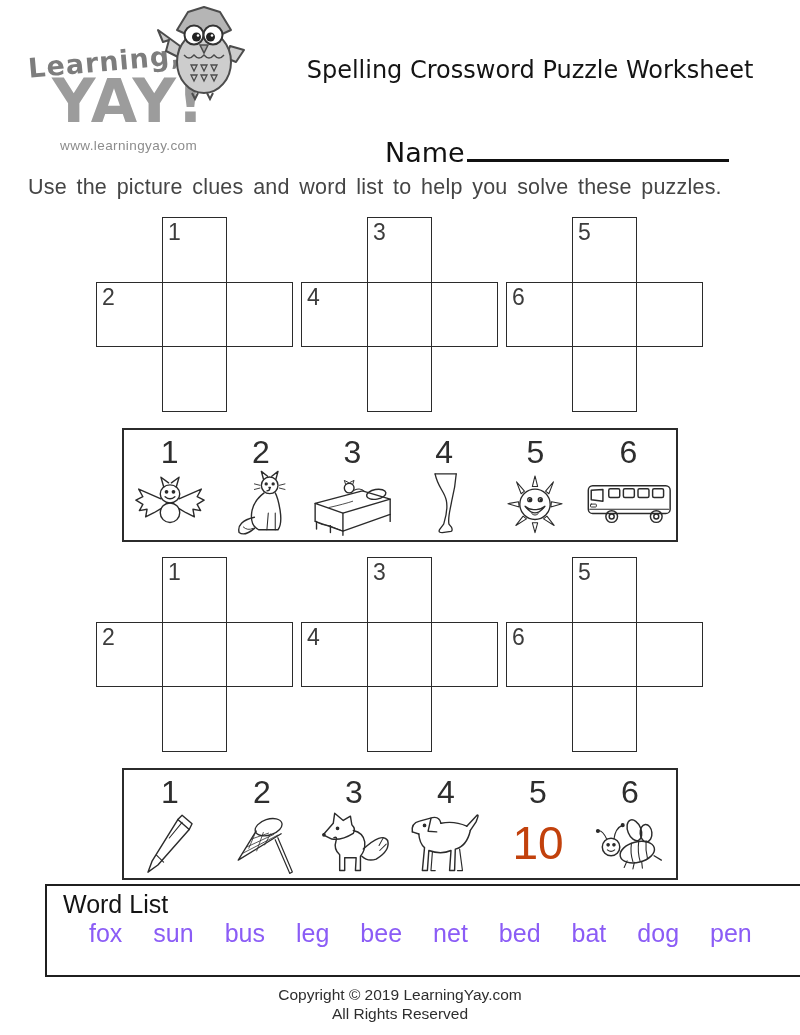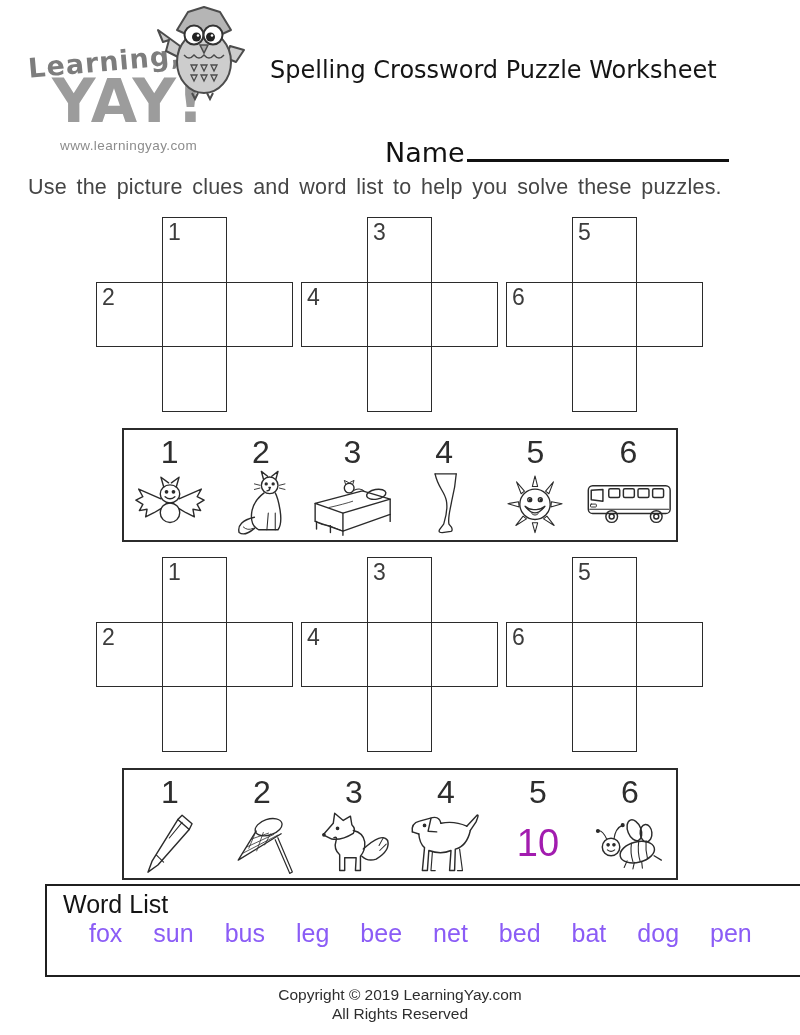--- a/index.html
+++ b/index.html
@@ -14,21 +14,21 @@
     font-family:"DejaVu Sans", sans-serif;
   }
   .logo-yay {
     position:absolute; left:52px; top:66px; font-size:60px; font-weight:800;
     color:#9c9c9c; letter-spacing:1px; font-family:"DejaVu Sans", sans-serif;
   }
   .logo-site { position:absolute; left:60px; top:138px; font-size:13.5px; color:#8c8c8c; letter-spacing:.4px; }
   .owl { position:absolute; left:150px; top:4px; }
   
   .title {
-    position:absolute; left:270px; top:56px; width:520px; text-align:left;
+    position:absolute; left:270px; top:56px; width:520px; text-align:center;
     font-size:24px; font-weight:500; color:#141414; font-family:"DejaVu Sans", sans-serif;
   }
   .name-row {
     position:absolute; left:385px; top:132px; font-size:27px; font-weight:normal;
     color:#111; font-family:"DejaVu Sans", sans-serif;
   }
   .name-line { display:inline-block; width:262px; height:27px; border-bottom:3px solid #111; margin-left:2px; }
   .instruction {
     position:absolute; left:28px; top:175px; font-size:21.5px; color:#454545;
     letter-spacing:.2px; word-spacing:3.5px; white-space:nowrap;
@@ -40,21 +40,21 @@
   .hrect { left:0; top:65px; width:197px; height:65px; }
   .pnum { position:absolute; left:5px; top:1px; font-size:23px; color:#3c3c3c; }
   
   .cluebox {
     position:absolute; left:122px; width:556px; border:2px solid #2b2b2b;
     box-sizing:border-box; display:flex; background:#fff;
   }
   .clue-item { flex:1; display:flex; flex-direction:column; align-items:center; padding-top:5px; }
   .clue-num { font-size:32px; line-height:34px; color:#2e2e2e; }
   .clue-icon { height:68px; display:flex; align-items:center; justify-content:center; }
-  .ten-text { font-size:38px; line-height:62px; color:#a21caf; }
+  .ten-text { font-size:46px; line-height:62px; color:#c2410c; }
   .art { stroke:#2b2b2b; fill:none; stroke-width:2; stroke-linecap:round; stroke-linejoin:round; }
   
   .wordlist {
     position:absolute; left:45px; top:884px; width:780px; height:93px;
     border:2.5px solid #1f1f1f; box-sizing:border-box;
   }
   .wl-title { margin:4px 0 0 16px; font-size:25px; color:#141414; }
   .wl-row { display:flex; font-size:25px; color:#8b5cf6; line-height:29px; }
   .wl-row1 { margin-left:42px; gap:31px; }
   .wl-row2 { margin-left:34px; gap:32px; }

